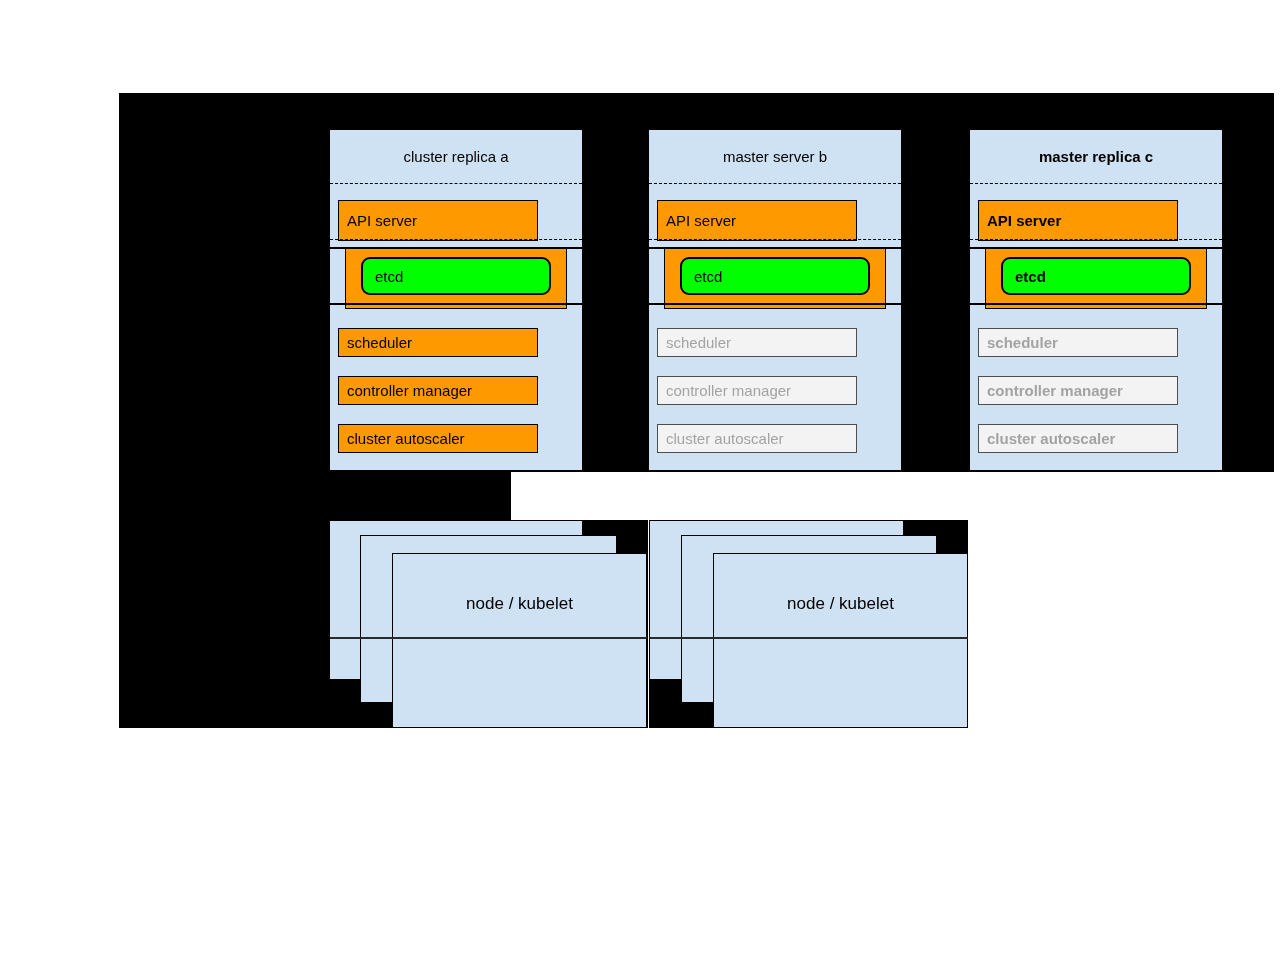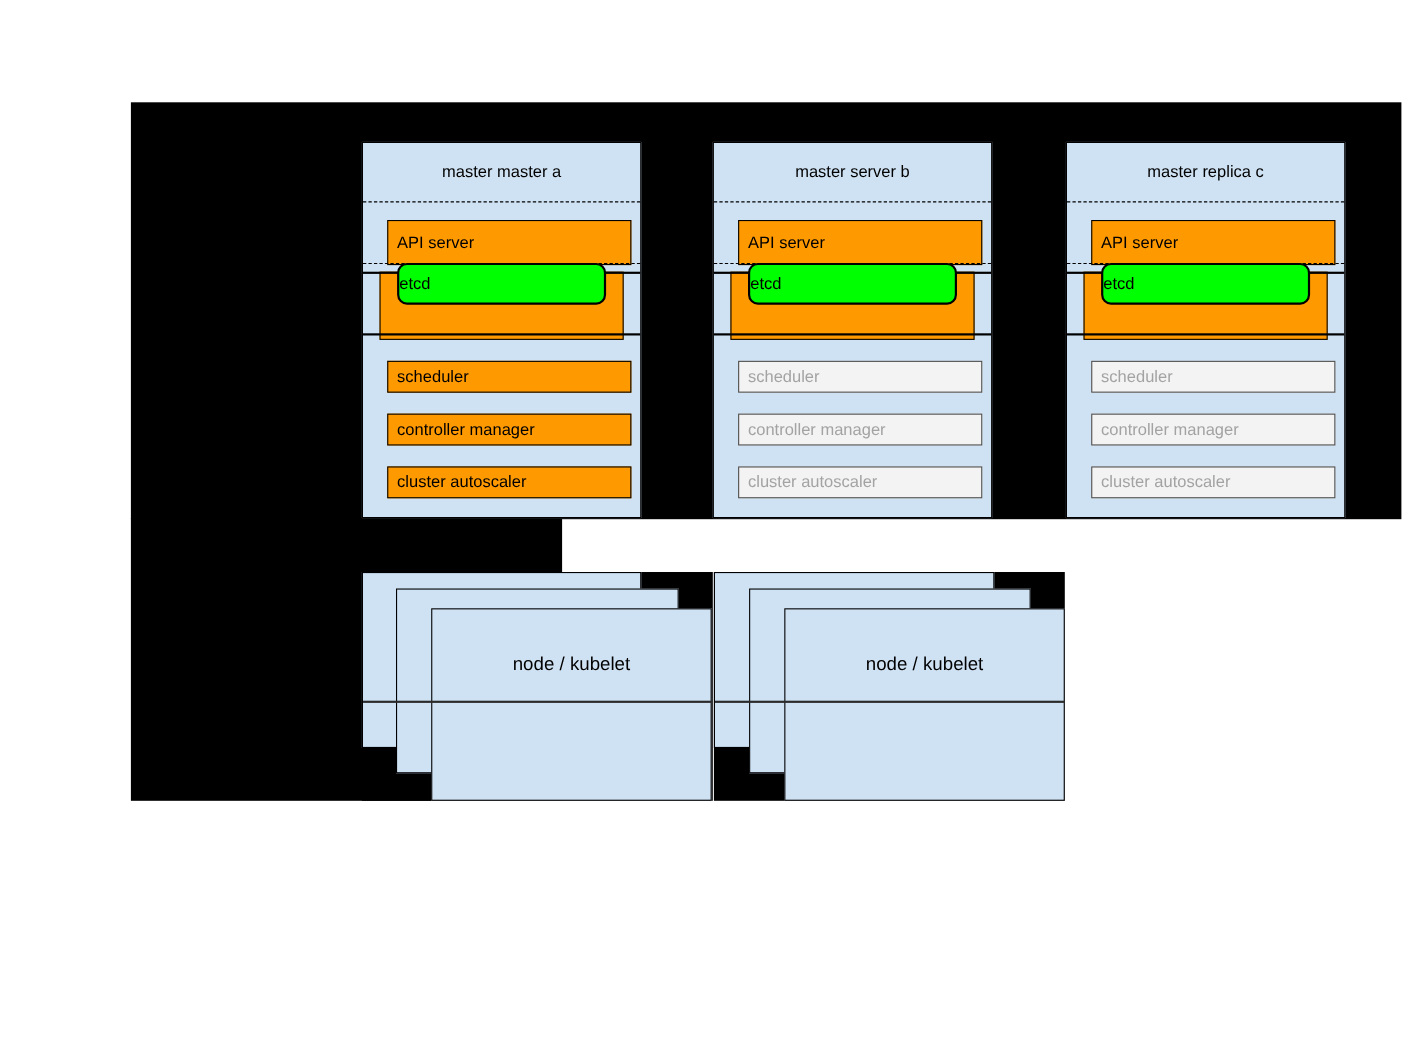--- a/index.html
+++ b/index.html
@@ -16,31 +16,31 @@
     background:#cfe2f3;border:1px solid #000;
   }
   .panel-title{
     position:absolute;top:0;left:0;right:0;height:53px;
     display:flex;align-items:center;justify-content:center;
     font-size:15px;color:#000;
   }
   .dashline{position:absolute;left:0;width:100%;height:0;border-top:1px dashed #000;}
   .solidline{position:absolute;left:0;width:100%;height:2px;background:#000;}
   .comp{
-    position:absolute;left:22px;width:222px;
+    position:absolute;left:8px;width:200px;
     font-size:15px;padding-left:8px;box-sizing:border-box;
   }
   .comp.active{background:#ff9900;border:1px solid #000;color:#000;}
   .comp.inactive{background:#f3f3f3;border:1px solid #4d4d4d;color:#a3a3a3;}
   .api{top:70px;height:41px;line-height:40px;}
   .etcd-wrap{position:absolute;left:15px;top:117px;width:222px;height:62px;background:#ff9900;border:1px solid #000;box-sizing:border-box;}
   .etcd{
-    position:absolute;left:31px;top:109px;width:190px;height:38px;
+    position:absolute;left:31px;top:127px;width:190px;height:38px;
     background:#00ff00;border:2px solid #000;border-radius:9px;
-    font-size:15px;line-height:35px;box-sizing:border-box;color:#000;
+    font-size:15px;line-height:35px;padding-left:12px;box-sizing:border-box;color:#000;
   }
   .row1{top:198px;height:29px;line-height:28px;}
   .row2{top:246px;height:29px;line-height:28px;}
   .row3{top:294px;height:29px;line-height:28px;}
 
   
   .nodebox{background:#cfe2f3;border:1.5px solid #000;}
   .node-label{
     position:absolute;top:0;left:0;right:0;height:100px;
     display:flex;align-items:center;justify-content:center;
@@ -66,21 +66,21 @@
   <div class="abs node-sep" style="left:330px;top:637px;width:317px;"></div>
 
   <div class="abs nodebox" style="left:649px;top:520px;width:255px;height:160px;"></div>
   <div class="abs nodebox" style="left:681px;top:535px;width:256px;height:168px;"></div>
   <div class="abs nodebox" style="left:713px;top:553px;width:255px;height:175px;">
     <div class="node-label">node / kubelet</div>
   </div>
   <div class="abs node-sep" style="left:650px;top:637px;width:318px;"></div>
 
   <div class="abs panel" style="left:329px;">
-    <div class="panel-title">master master a</div>
+    <div class="panel-title">cluster replica a</div>
     <div class="dashline" style="top:53px;"></div>
     <div class="comp active api">API server</div>
     <div class="dashline" style="top:109px;"></div>
     <div class="etcd-wrap"></div>
     <div class="solidline" style="top:117px;"></div>
     <div class="etcd">etcd</div>
     <div class="solidline" style="top:173px;"></div>
     <div class="comp active row1">scheduler</div>
     <div class="comp active row2">controller manager</div>
     <div class="comp active row3">cluster autoscaler</div>
@@ -93,21 +93,21 @@
     <div class="dashline" style="top:109px;"></div>
     <div class="etcd-wrap"></div>
     <div class="solidline" style="top:117px;"></div>
     <div class="etcd">etcd</div>
     <div class="solidline" style="top:173px;"></div>
     <div class="comp inactive row1">scheduler</div>
     <div class="comp inactive row2">controller manager</div>
     <div class="comp inactive row3">cluster autoscaler</div>
   </div>
 
-  <div class="abs panel" style="left:969px;">
+  <div class="abs panel" style="left:969px;font-weight:bold;">
     <div class="panel-title">master replica c</div>
     <div class="dashline" style="top:53px;"></div>
     <div class="comp active api">API server</div>
     <div class="dashline" style="top:109px;"></div>
     <div class="etcd-wrap"></div>
     <div class="solidline" style="top:117px;"></div>
     <div class="etcd">etcd</div>
     <div class="solidline" style="top:173px;"></div>
     <div class="comp inactive row1">scheduler</div>
     <div class="comp inactive row2">controller manager</div>

